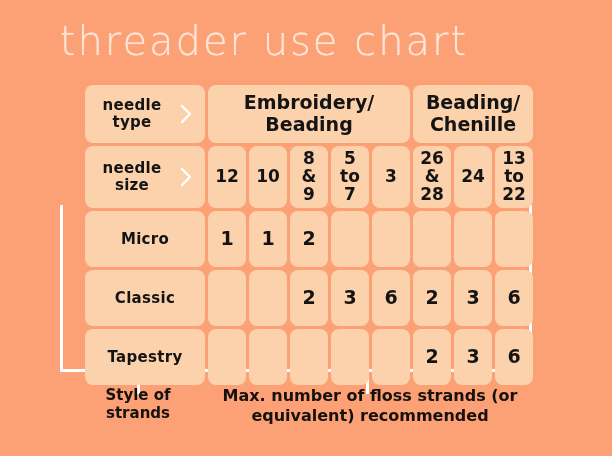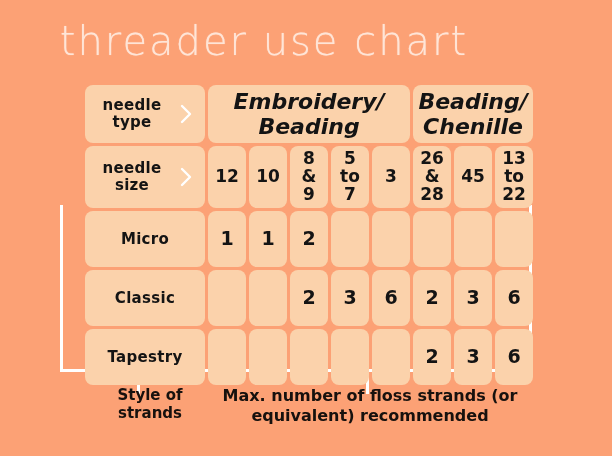--- a/index.html
+++ b/index.html
@@ -72,24 +72,23 @@
     padding:0;
     border-radius:8px;
   }
   .lbl{
     font-size:15px;
     font-weight:700;
     letter-spacing:.3px;
     line-height:1.12;
   }
   .grp{
-    font-size:22px;
+    font-size:19px;
     font-weight:700;
     line-height:1.15;
-    font-style:italic;
   }
   .num{
     font-size:19px;
     font-weight:700;
     line-height:1.12;
   }
   .sz{
     font-size:17px;
     font-weight:700;
     line-height:1.05;
@@ -112,21 +111,21 @@
 
   
   .cap{
     position:absolute;
     color:#17110e;
     font-weight:700;
     text-align:center;
     line-height:1.22;
   }
   .cap-style{
-    left:64px;top:386px;width:172px;
+    left:52px;top:386px;width:172px;
     font-size:15px;
   }
   .cap-max{
     left:205px;top:386px;width:330px;
     font-size:16px;
   }
 </style>
 </head>
 <body>
 
@@ -187,21 +186,21 @@
                   <path d="M2 2 L10 10 L2 18" fill="none" stroke="#ffffff" stroke-width="2.4" stroke-linecap="round" stroke-linejoin="round"></path>
                 </svg>
             </span>
           </td>
           <td class="head-size sz">12</td>
           <td class="head-size sz">10</td>
           <td class="head-size sz">8<br>&amp;<br>9</td>
           <td class="head-size sz">5<br>to<br>7</td>
           <td class="head-size sz">3</td>
           <td class="head-size sz">26<br>&amp;<br>28</td>
-          <td class="head-size sz">45</td>
+          <td class="head-size sz">24</td>
           <td class="head-size sz">13<br>to<br>22</td>
         </tr>
 
         <tr>
           <td class="datarow lbl">Micro</td>
           <td class="datarow num">1</td>
           <td class="datarow num">1</td>
           <td class="datarow num">2</td>
           <td class="datarow num"></td>
           <td class="datarow num"></td>

